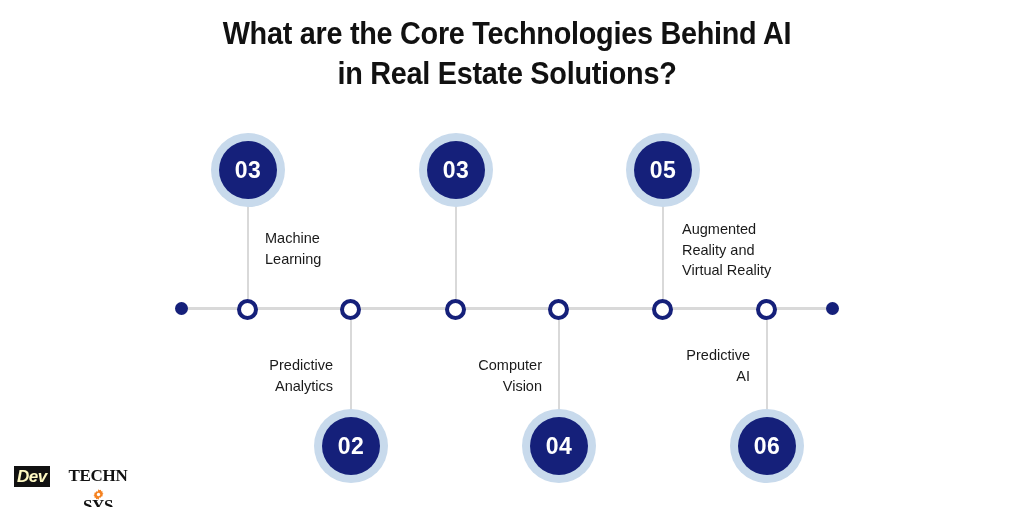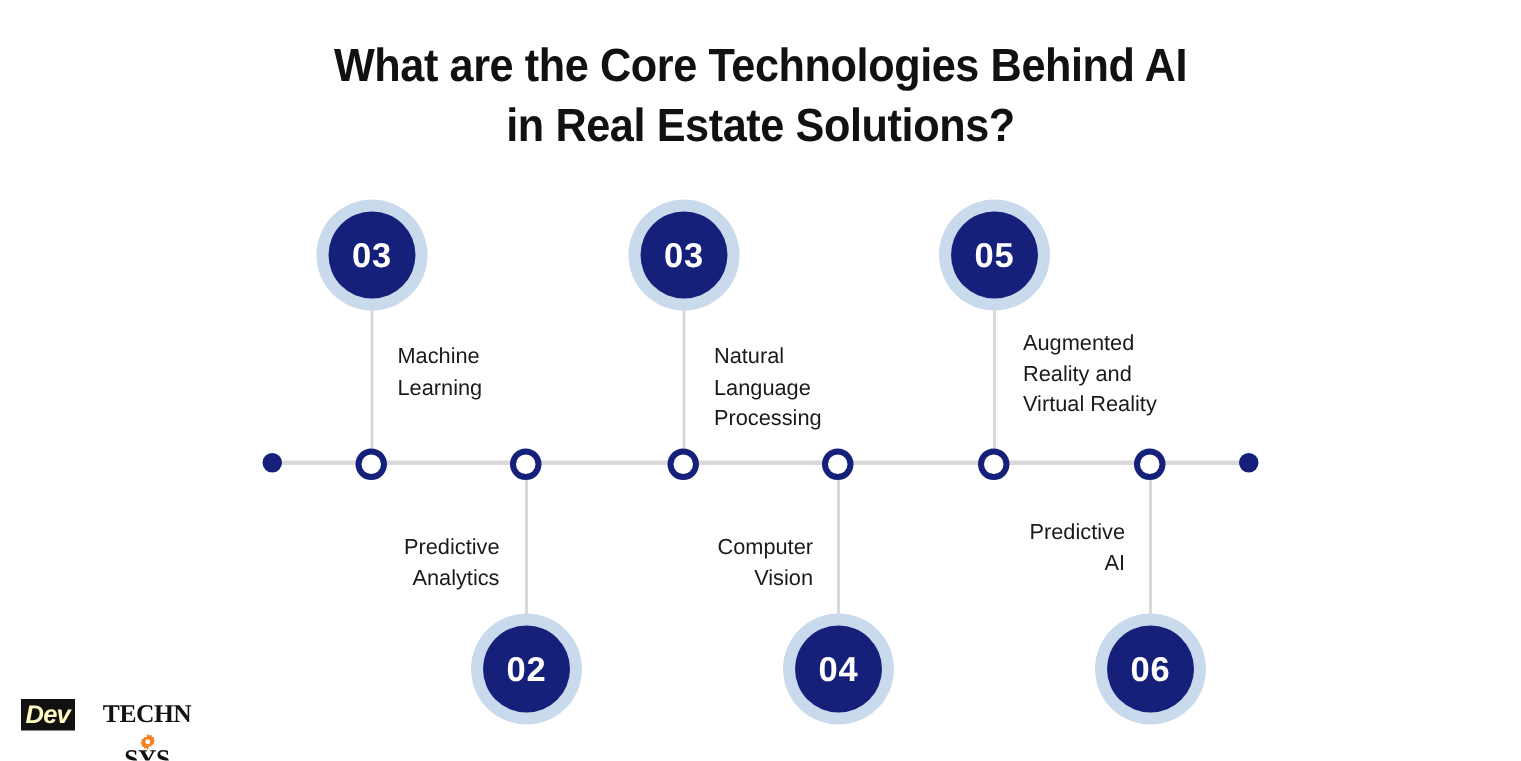--- a/index.html
+++ b/index.html
@@ -5,21 +5,21 @@
   * { margin:0; padding:0; box-sizing:border-box; }
   html,body { background:#ffffff; }
   body {
     width:1014px; height:507px;
     font-family:"Liberation Sans", sans-serif;
     position:relative; overflow:hidden;
   }
 
   
   #title-block{
-    position:absolute; left:0; top:24px; width:1014px;
+    position:absolute; left:0; top:14px; width:1014px;
     text-align:center;
   }
   #title-block .tline{
     display:block;
     font-family:"Liberation Sans", sans-serif;
     font-weight:bold;
     font-size:31px;
     line-height:40px;
     letter-spacing:-0.3px;
     color:#111111;
@@ -182,23 +182,20 @@
     </div>
   </div>
   <div class="label bottom" style="left:205px; top:355px; width:128px;">Predictive
 Analytics</div>
 
   <div class="node" style="left:419px; top:133px;">
     <div class="inner">
       <span class="num">03</span>
     </div>
   </div>
-  <div class="label top" style="left:476px; top:228px; width:140px;">Natural
-Language
-Processing</div>
 
   <div class="node" style="left:522px; top:409px;">
     <div class="inner">
       <span class="num">04</span>
     </div>
   </div>
   <div class="label bottom" style="left:412px; top:355px; width:130px;">Computer
 Vision</div>
 
   <div class="node" style="left:626px; top:133px;">

